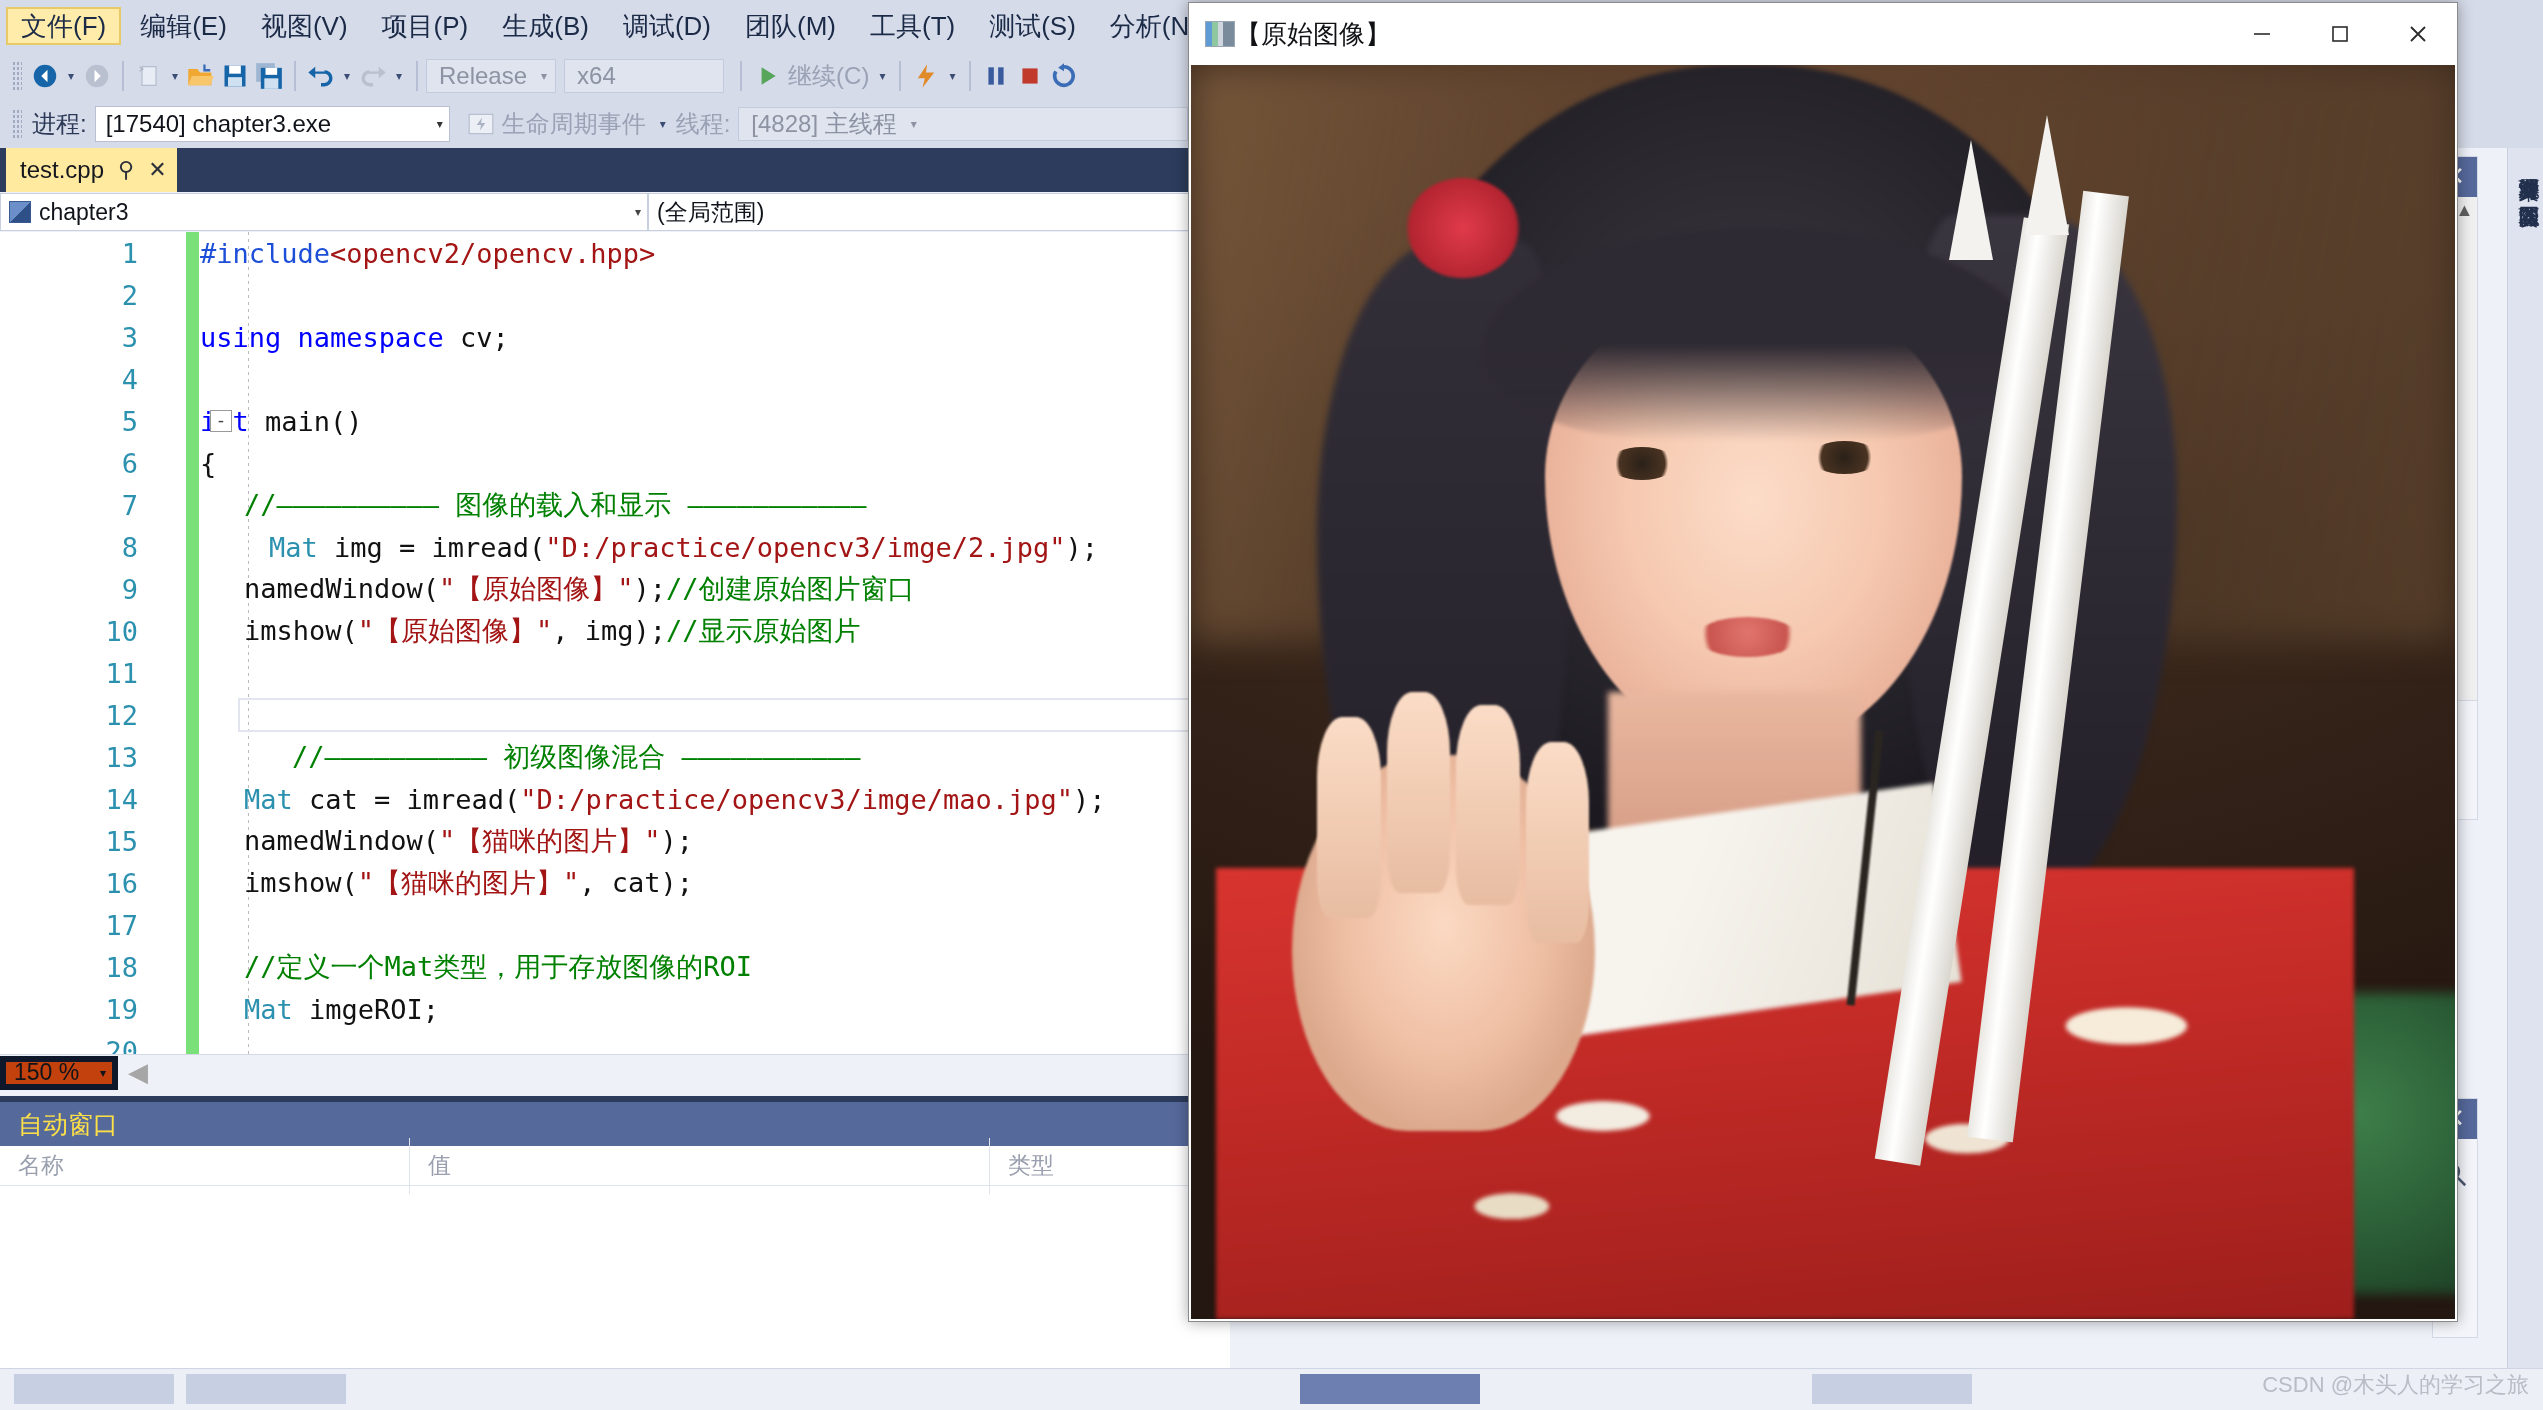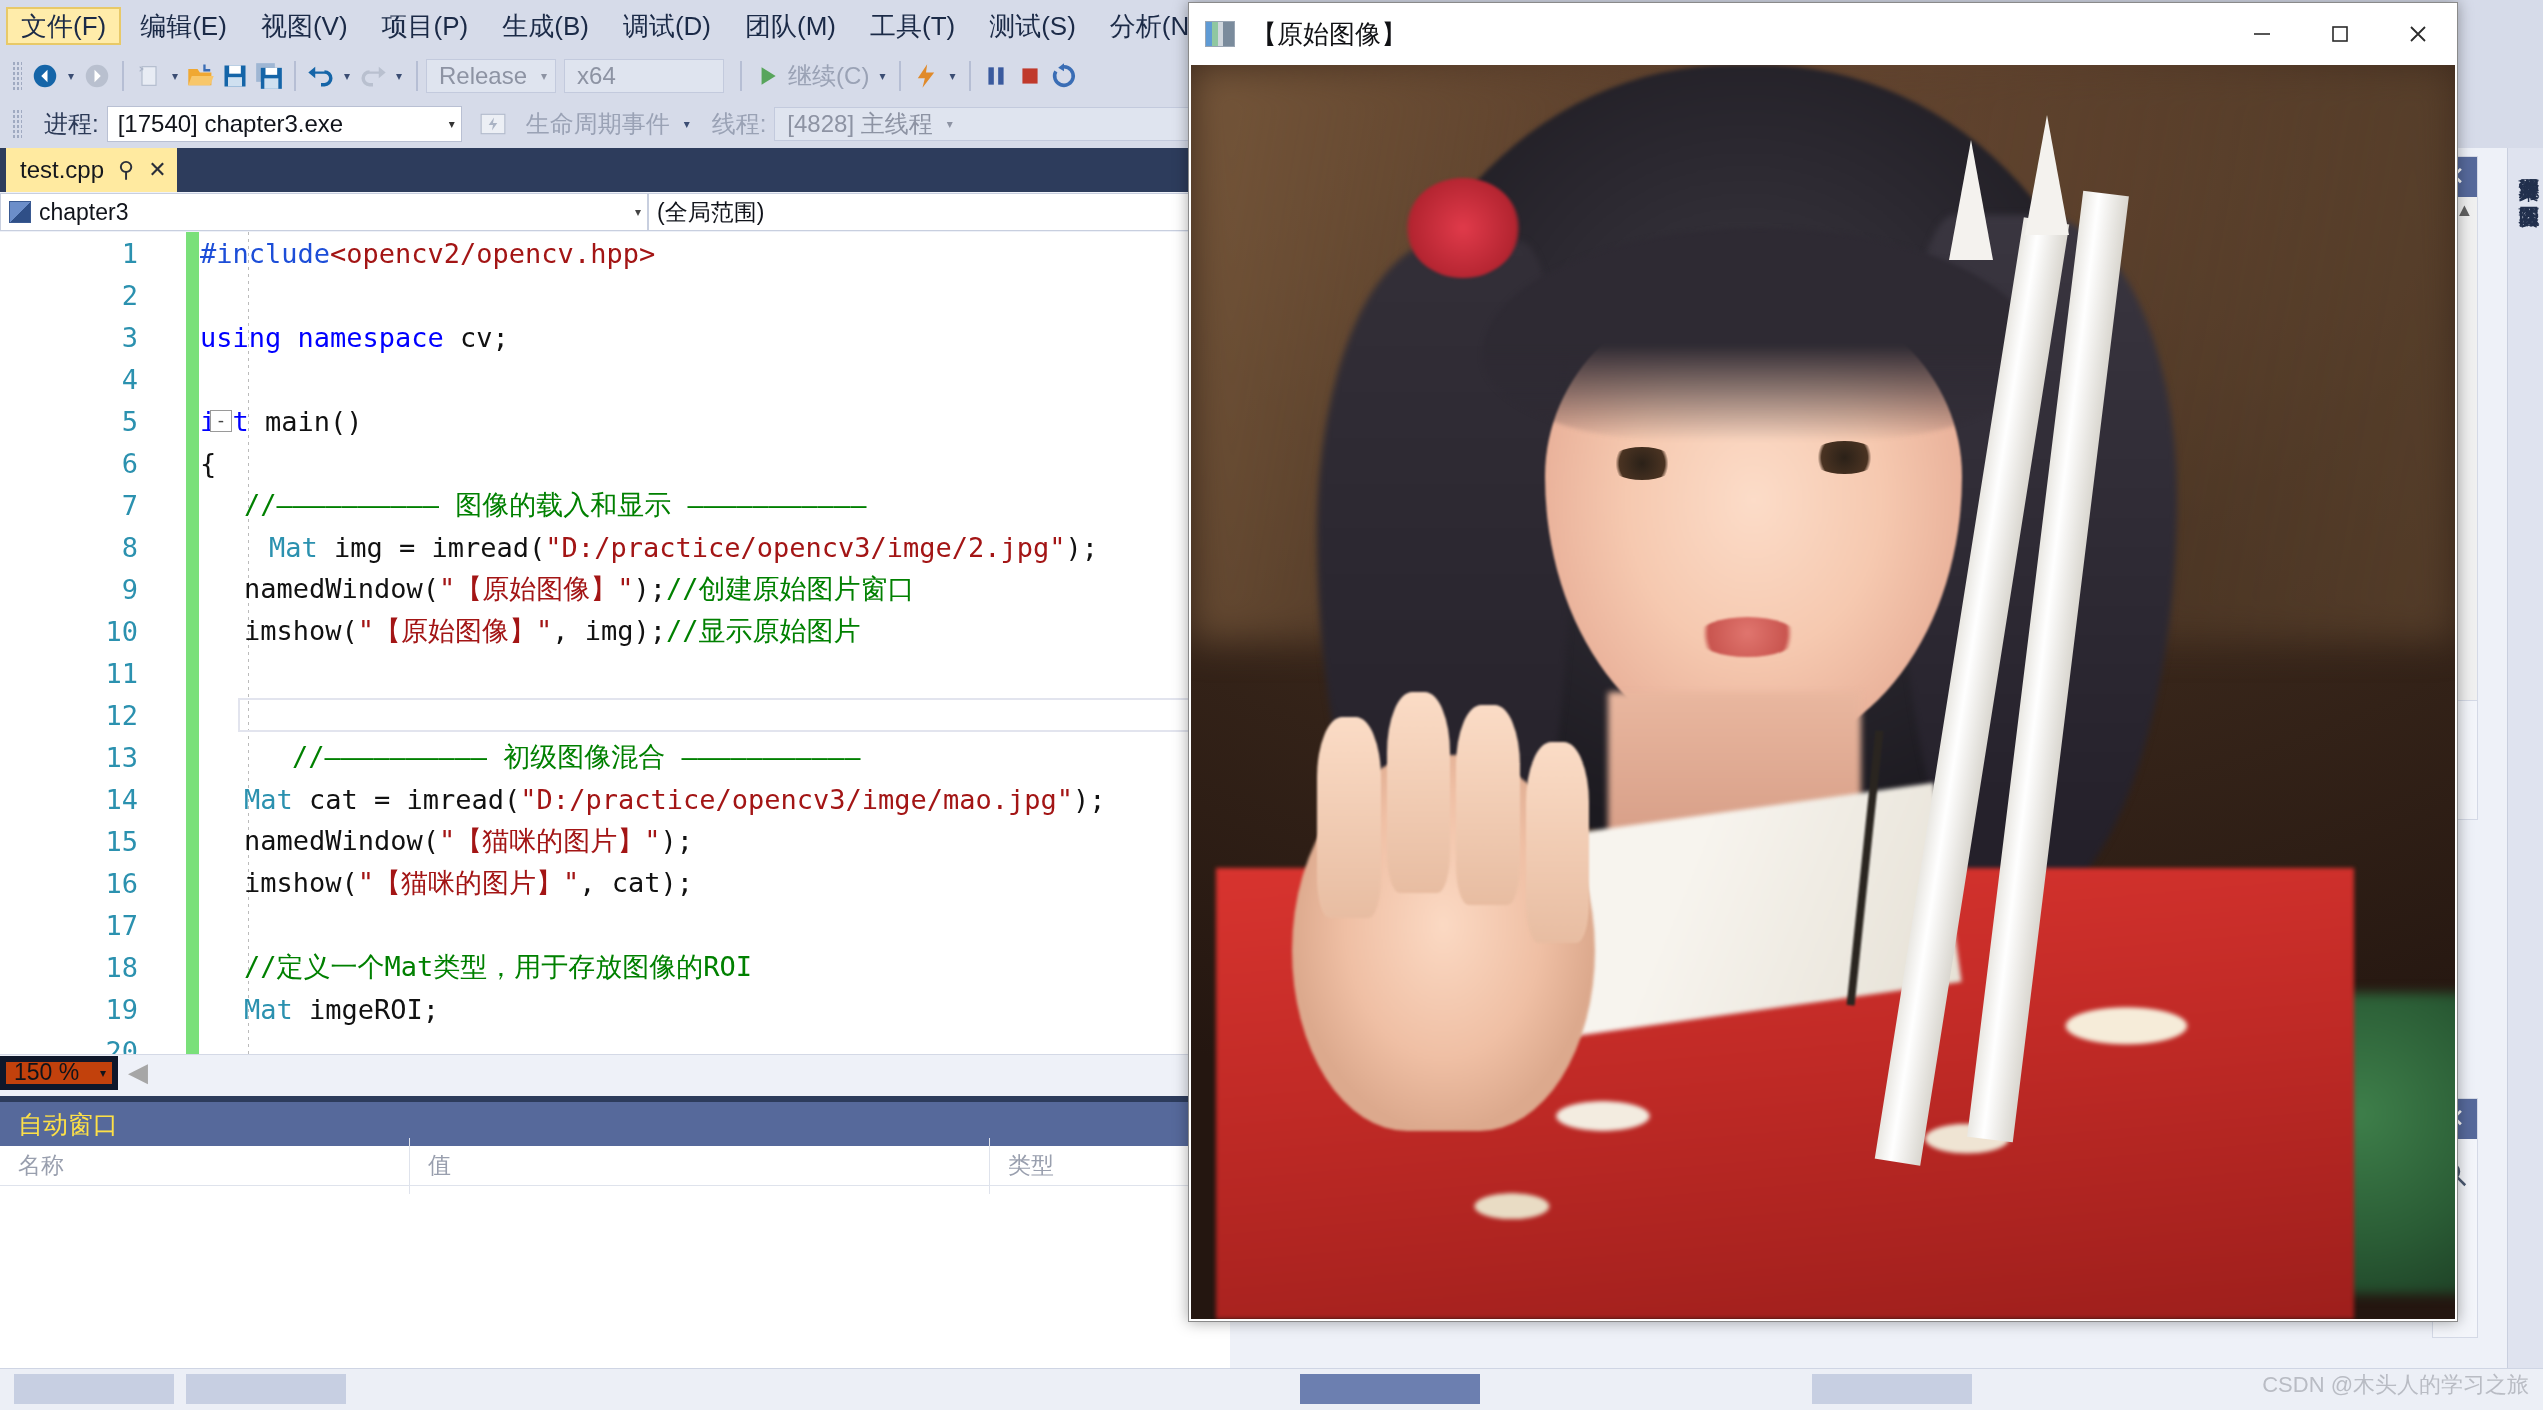--- a/index.html
+++ b/index.html
@@ -48,21 +48,21 @@
   }
   .combo .cv { margin-left: 14px; font-size: 12px; color: #8d93a3; }
   .tb-text { font-size: 24px; color: #2c3a57; white-space: nowrap; padding: 0 4px; }
   .tb-text.dim { color: #9aa2b5; }
 
   
   .toolbar2 {
     position: absolute; left: 0; top: 100px; width: 2543px; height: 48px;
     background: #d6dbe9; display: flex; align-items: center; padding-left: 6px;
   }
-  .lbl { font-size: 24px; color: #2c3a57; white-space: nowrap; margin: 0 8px 0 16px; }
+  .lbl { font-size: 24px; color: #2c3a57; white-space: nowrap; margin: 0 8px 0 4px; }
   .lbl.dim { color: #9aa2b5; }
   .combo-white {
     height: 36px; background: #ffffff; border: 1px solid #b9c0d3;
     display: flex; align-items: center; padding: 0 6px 0 10px;
     font-size: 24px; color: #10131a; white-space: nowrap;
   }
   .combo-white .cv { margin-left: auto; padding-left: 18px; font-size: 12px; color: #333; }
 
   
   .tabstrip {
@@ -195,21 +195,21 @@
   .mini-arrow { font-size: 18px; color: #606060; text-align: center; line-height: 26px; }
 
   
   .imgwin {
     position: absolute; left: 1188px; top: 2px; width: 1270px; height: 1320px;
     background: #ffffff; border: 1px solid #8a8a8a;
     box-shadow: 0 0 14px rgba(0,0,0,.35);
   }
   .imgwin-title {
     height: 62px; background: #ffffff; display: flex; align-items: center;
-    padding-left: 16px; gap: 16px;
+    padding-left: 16px; 
   }
   .imgwin-icon {
     width: 30px; height: 26px; flex: none;
     background:
       linear-gradient(90deg,#5f9bd5 0 22%, #8fc7a1 22% 42%, #cfd6dd 42% 62%, #7a8b9c 62% 100%);
     border: 1px solid #9aa6b4;
   }
   .imgwin-name { font-size: 26px; color: #101114; white-space: nowrap; }
   .imgwin-ctrls { margin-left: auto; display: flex; height: 62px; }
   .wbtn { width: 78px; height: 62px; display: flex; align-items: center;

